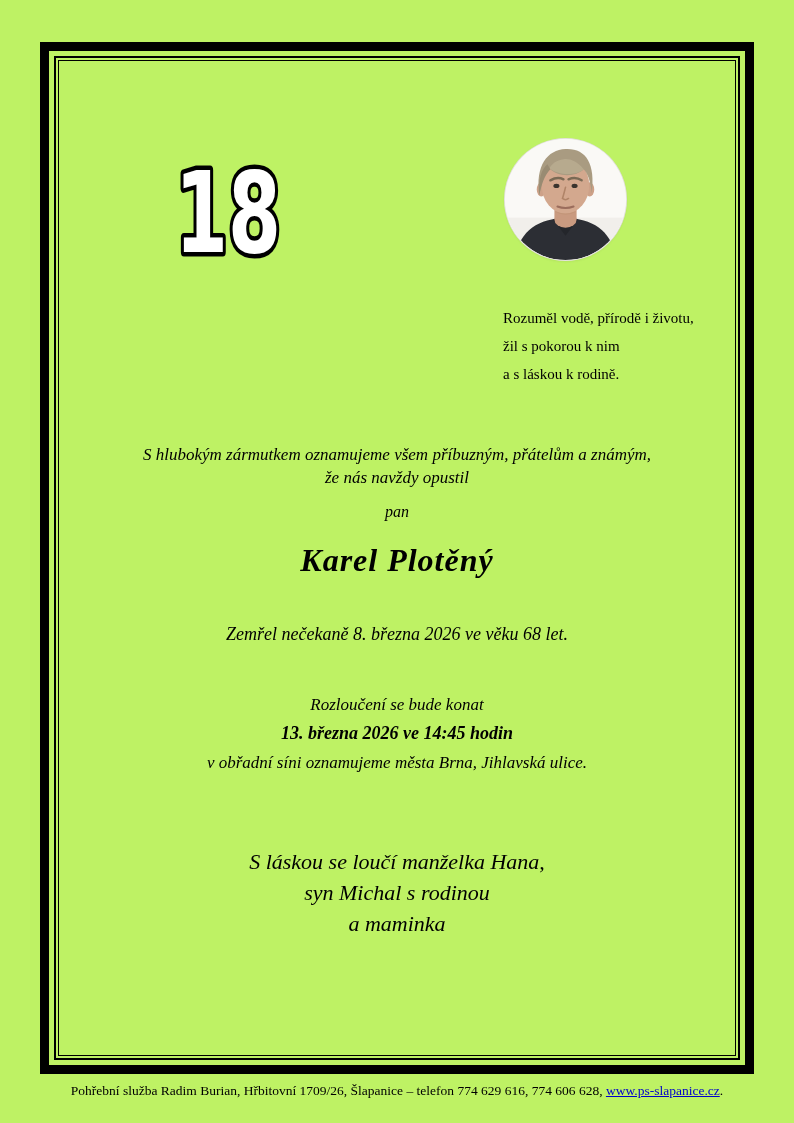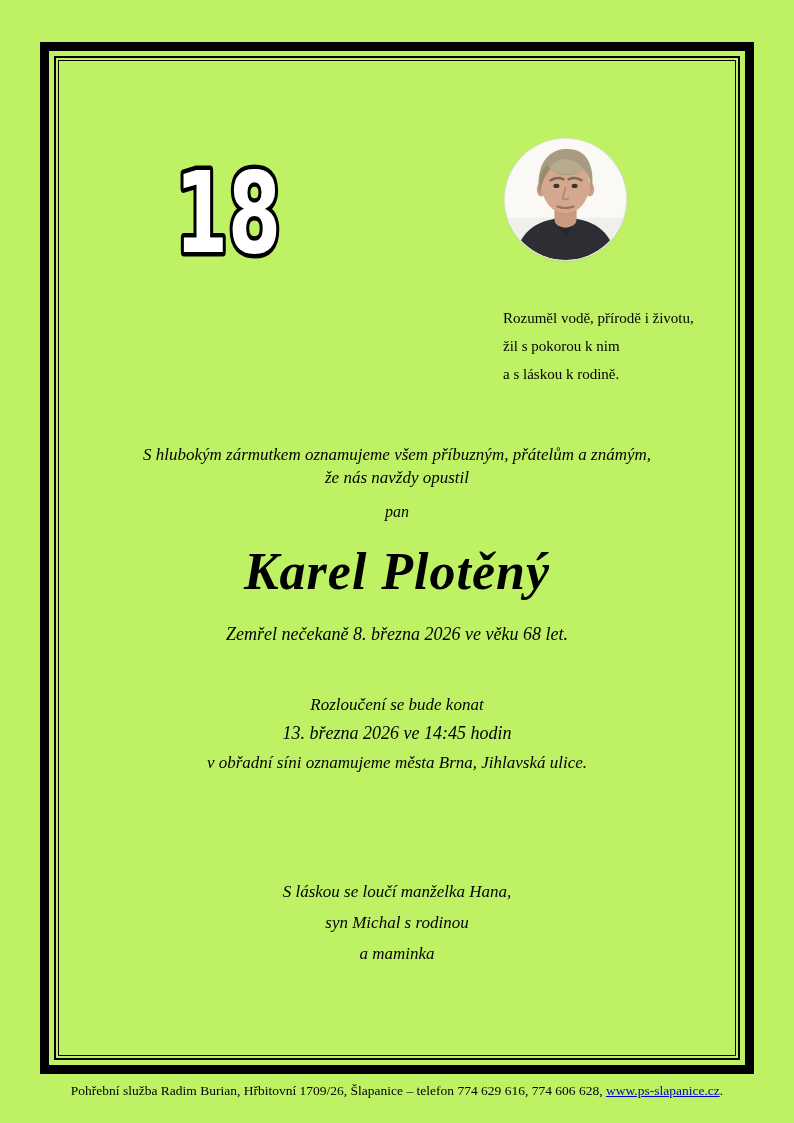--- a/index.html
+++ b/index.html
@@ -47,25 +47,25 @@
   }
 
   .center-block {
     position: absolute;
     left: 60px; right: 60px;
     text-align: center;
     font-style: italic;
   }
   .announcement    { top: 443px; font-size: 17px; line-height: 23px; }
   .salutation      { top: 503px; font-size: 16px; }
-  .deceased-name   { top: 542px; font-size: 52px; font-weight: bold; letter-spacing: 1px; }
+  .deceased-name   { top: 542px; font-size: 32px; font-weight: bold; letter-spacing: 1px; }
   .death-statement { top: 624px; font-size: 18px; }
   .ceremony        { top: 690px; font-size: 17px; line-height: 29px; }
-  .ceremony-datetime { font-weight: normal; font-size: 18px; text-align: center; }
-  .farewell        { top: 876px; font-size: 17px; line-height: 31px; font-family: Liberation Serif, serif; }
+  .ceremony-datetime { font-weight: bold; font-size: 18px; text-align: center; }
+  .farewell        { top: 846px; font-size: 22px; line-height: 31px; font-family: Liberation Serif, serif; }
 
   .footer {
     position: absolute;
     left: 0; right: 0; top: 1083px;
     text-align: center;
     font-style: normal;
     font-size: 13.5px;
   }
   .footer-link { color: #0000cc; text-decoration: underline; cursor: pointer; }
 </style>

